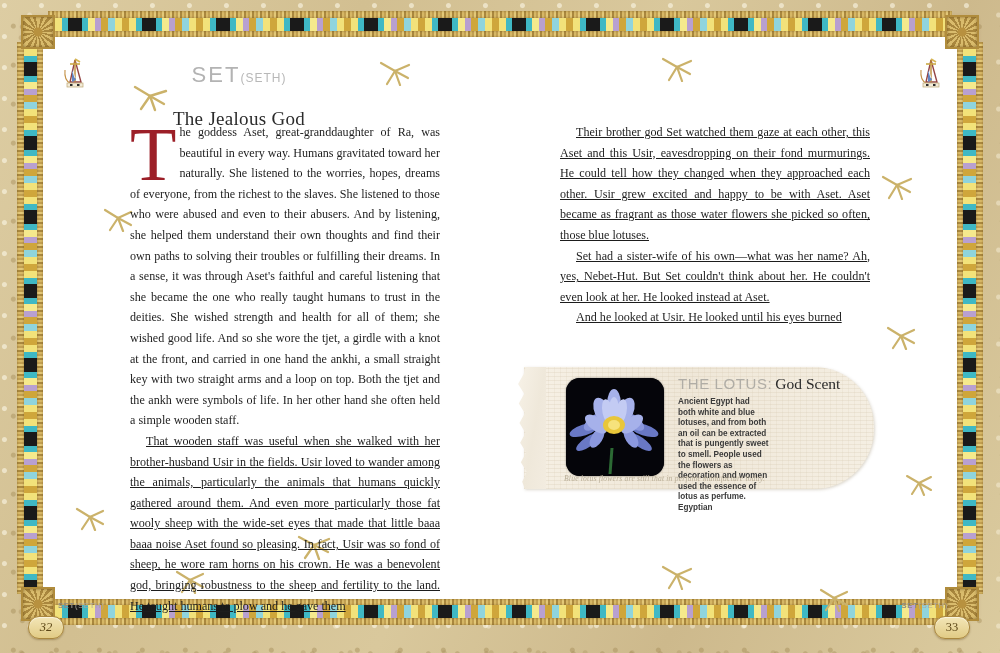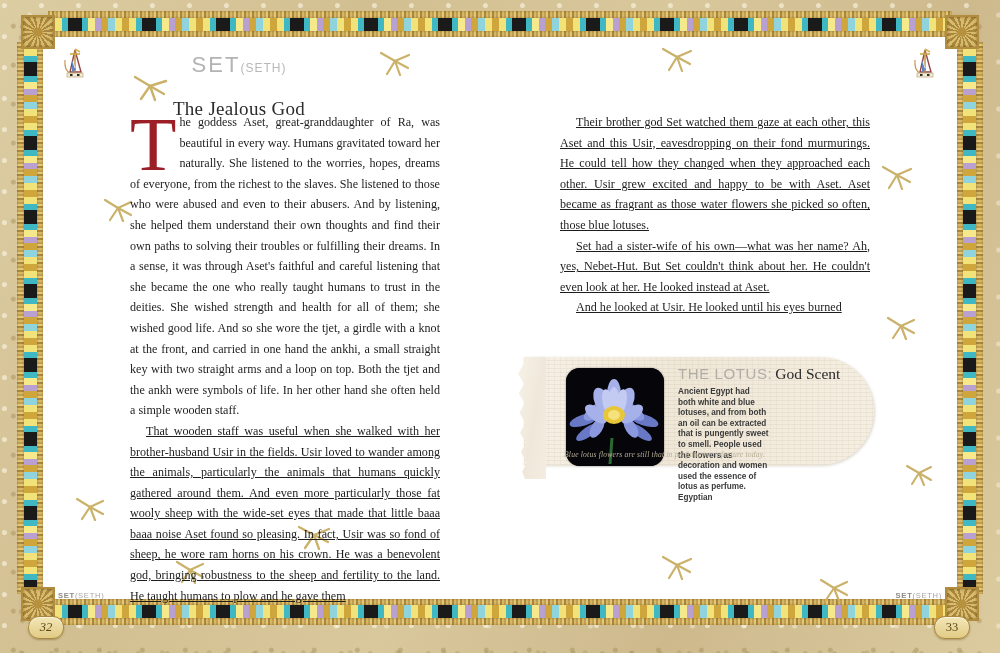--- a/index.html
+++ b/index.html
@@ -135,24 +135,25 @@
   }
   .cr-tl { left: -3px;  top: -3px; }
   .cr-tr { right: -3px; top: -3px; }
   .cr-bl { left: -3px;  bottom: -3px; }
   .cr-br { right: -3px; bottom: -3px; }
 
   
   .content {
     position: absolute;
     left: 24px;
-    top: 8px;
+    top: 18px;
     width: 952px;
     height: 600px;
     overflow: hidden;
+    padding-left: 6px;
   }
 
   
   .set-figure {
     position: absolute;
     width: 26px;
     height: 34px;
     opacity: 0.95;
   }
   .fig-left  { left: 38px;  top: 38px; }
@@ -219,21 +220,21 @@
     margin: 2px 3px -4px 0;
     font-weight: 400;
   }
 
   
   .lotus-box {
     position: absolute;
     left: 500px;
     top: 349px;
     width: 350px;
-    height: 108px;
+    height: 122px;
     background-color: #f3ece0;
     background-image:
       repeating-linear-gradient(0deg, rgba(190,172,140,0.16) 0 1px, transparent 1px 4px),
       repeating-linear-gradient(90deg, rgba(190,172,140,0.10) 0 1px, transparent 1px 6px),
       linear-gradient(100deg, #f7f1e6 0%, #efe7d8 45%, #f5efe3 100%);
     border-radius: 0 60px 60px 0;
     box-shadow: 1px 1px 3px rgba(120,100,60,0.25);
   }
   
   .lotus-torn {

